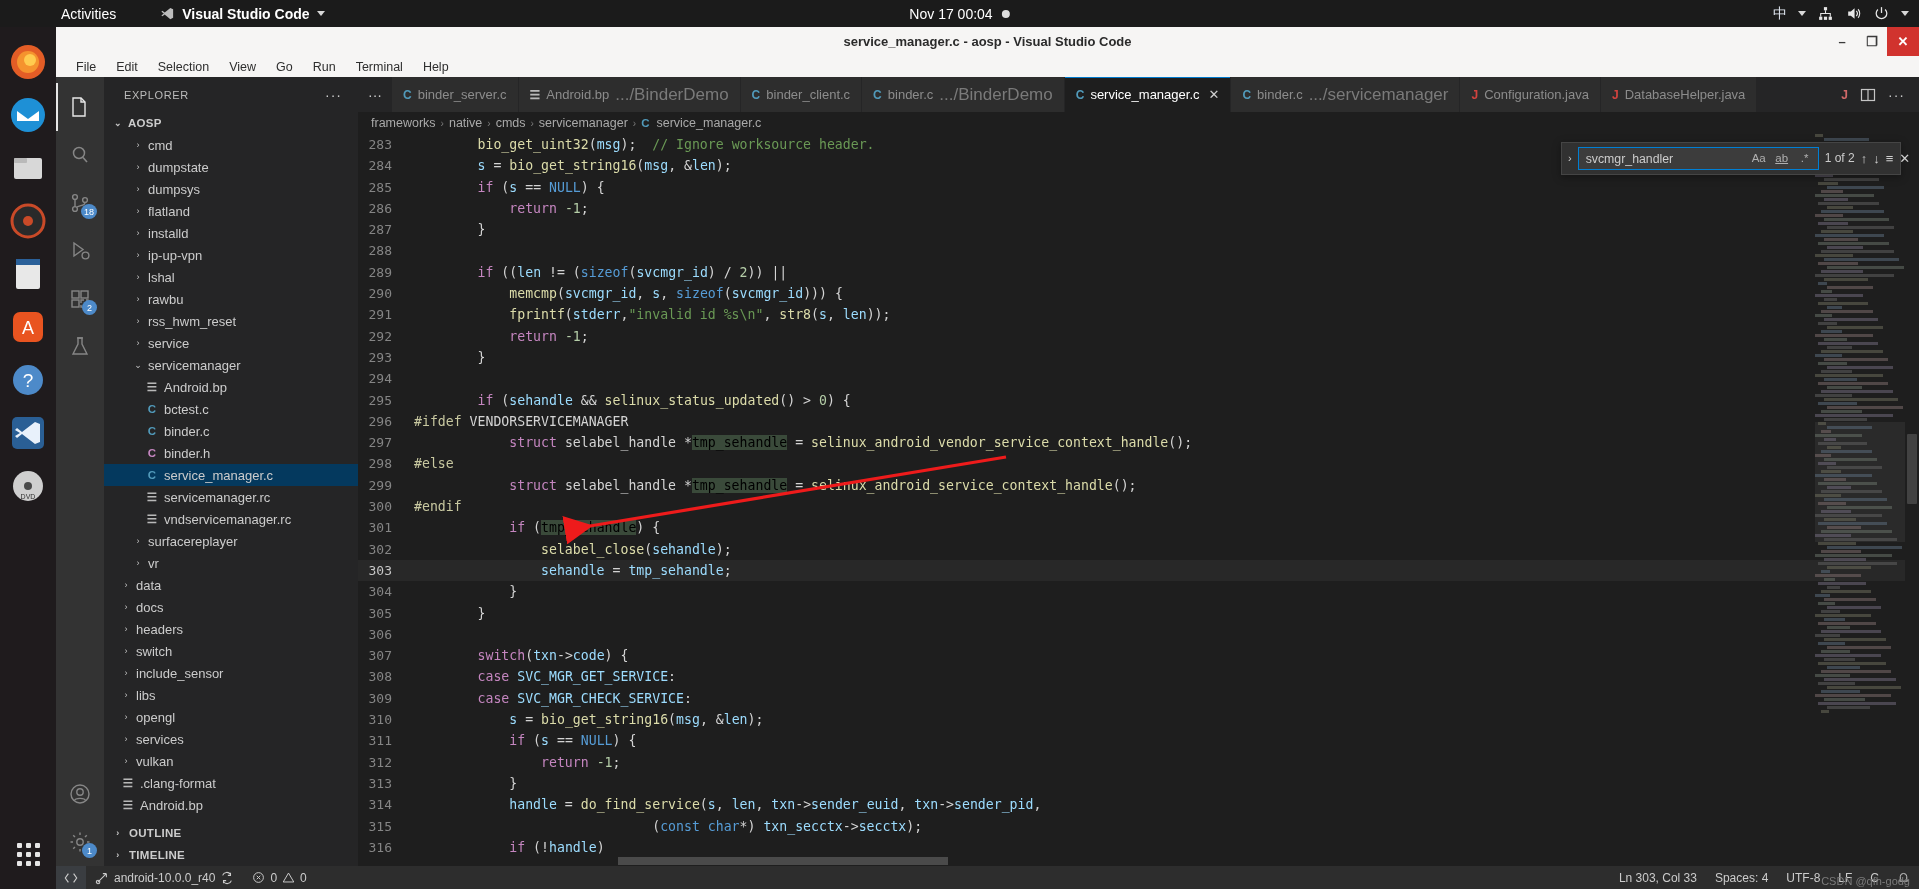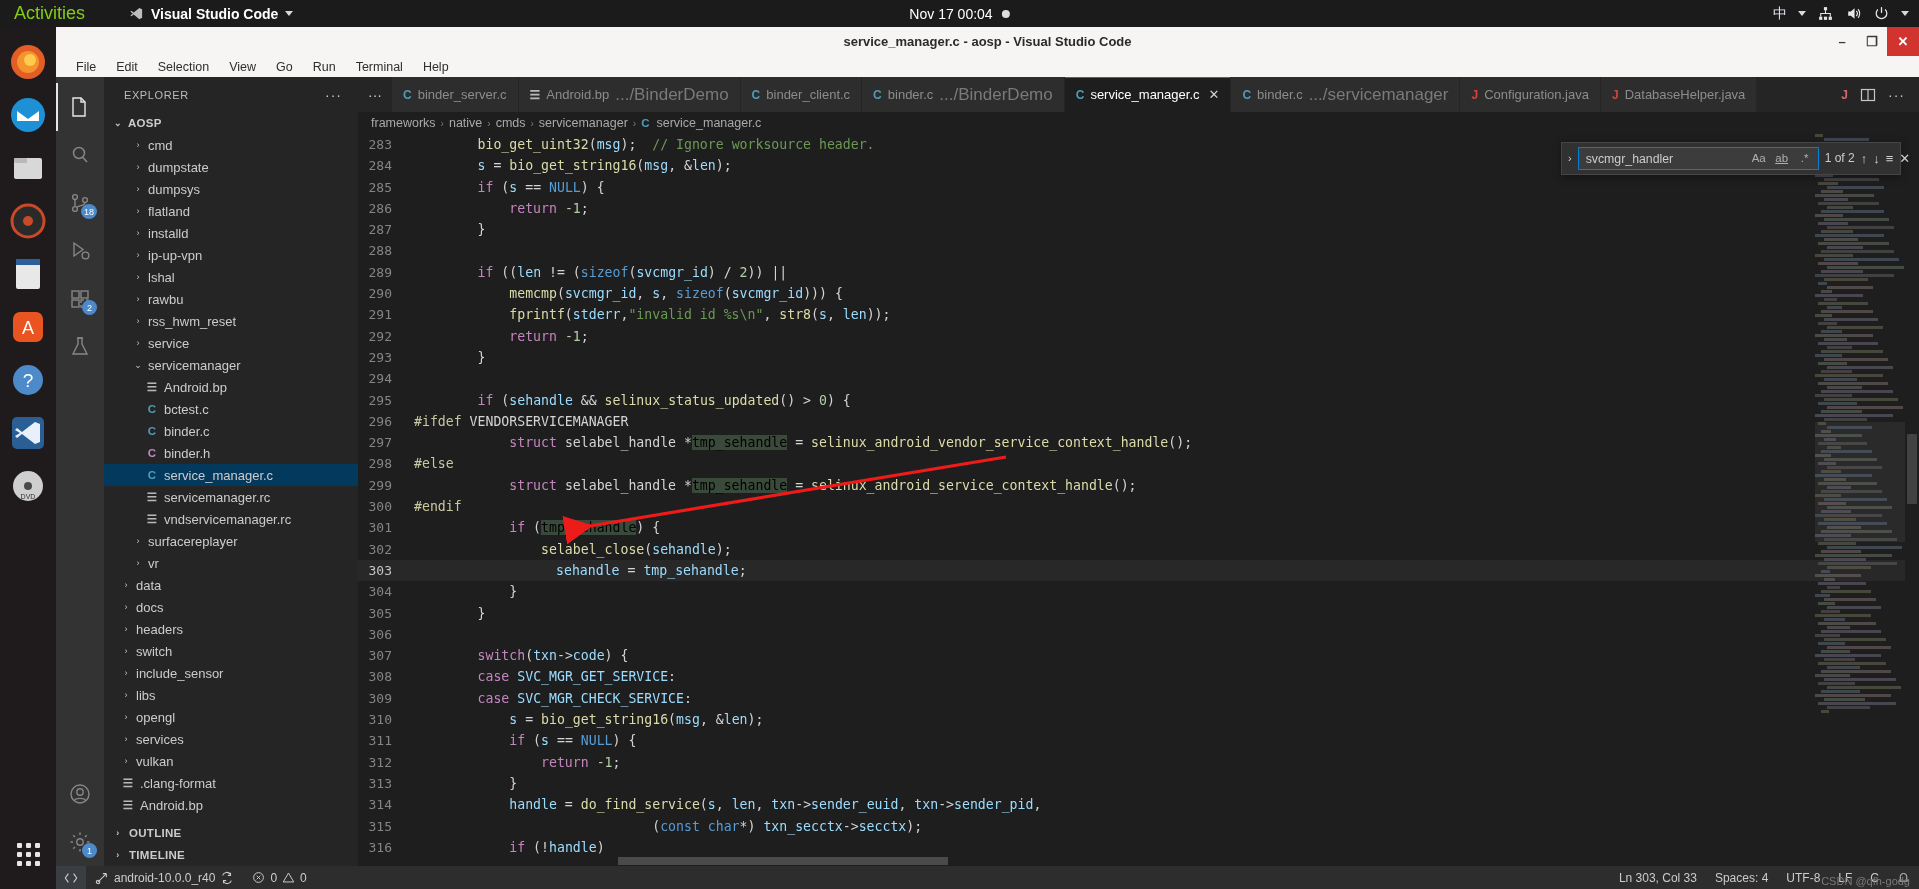--- a/index.html
+++ b/index.html
@@ -4,21 +4,21 @@
 <style>
   * { box-sizing: border-box; margin:0; padding:0; }
   html,body { width:1919px; height:889px; overflow:hidden; background:#1e1e1e;
               font-family:"Liberation Sans", sans-serif; }
   body { position:relative; }
 
   
   .gnome-bar { position:absolute; top:0; left:0; width:1919px; height:27px;
                background:#1b1b1b; display:flex; align-items:center; color:#e6e6e6;
                font-size:14px; z-index:40; }
-  .gnome-activities { padding:0 14px 0 14px; color:#84cc16; font-size:18px; }
+  .gnome-activities { padding:0 14px 0 14px; color:#ffffff; font-size:14px;margin-left:47px; }
   .gnome-app { display:flex; align-items:center; gap:7px; margin-left:30px; }
   .gnome-app-name { font-weight:bold; color:#fff; font-size:14px; }
   .tri-down { width:0;height:0;border-left:4px solid transparent;border-right:4px solid transparent;border-top:5px solid #d8d8d8; }
   .gnome-clock { position:absolute; left:50%; transform:translateX(-50%); display:flex; align-items:center; gap:9px; font-size:14px; color:#fff; }
   .dot { width:8px;height:8px;border-radius:50%;background:#ddd; display:inline-block;}
   .gnome-right { position:absolute; right:10px; display:flex; align-items:center; gap:11px; }
   .ime { color:#dfe6ef; font-size:14px; }
   .sysicon { width:17px; height:17px; display:inline-block; }
 
   
@@ -94,21 +94,21 @@
   .tabbar-right { margin-left:auto; display:flex; align-items:center; gap:12px; padding:0 14px; color:#c5c5c5;}
 
   .breadcrumb { height:22px; background:#1e1e1e; display:flex; align-items:center;
                 padding-left:13px; gap:5px; color:#a9a9a9; font-size:12.5px; }
   .bc-sep { color:#7a7a7a; font-size:10px; }
 
   .codearea { flex:1; position:relative; overflow:hidden; background:#1e1e1e;
               font-family:"DejaVu Sans Mono", monospace; font-size:13.2px; line-height:21.3px;}
   .code-scroll { position:absolute; inset:0; }
   .cline { height:21.3px; display:flex; align-items:center; white-space:pre; }
-  .cline.current { background:#282828;gap:15px; }
+  .cline.current { background:#282828; }
   .lno { width:56px; text-align:right; padding-right:22px; color:#858585; flex:none; font-size:13px;}
   .cline.current .lno { color:#c6c6c6; }
   .ctext { flex:1; }
   .kw { color:#c586c0; } .kw2 { color:#569cd6; } .strg { color:#6a9955; }
   .num { color:#b5cea8; } .fn { color:#dcdcaa; }
   .pp { color:#c8c8a0; } .var { color:#9cdcfe; } .cm { color:#6a9955;text-align:right; }
   .plain { color:#d4d4d4; }
   .hl { background:#3a4a3a; }
 
   

